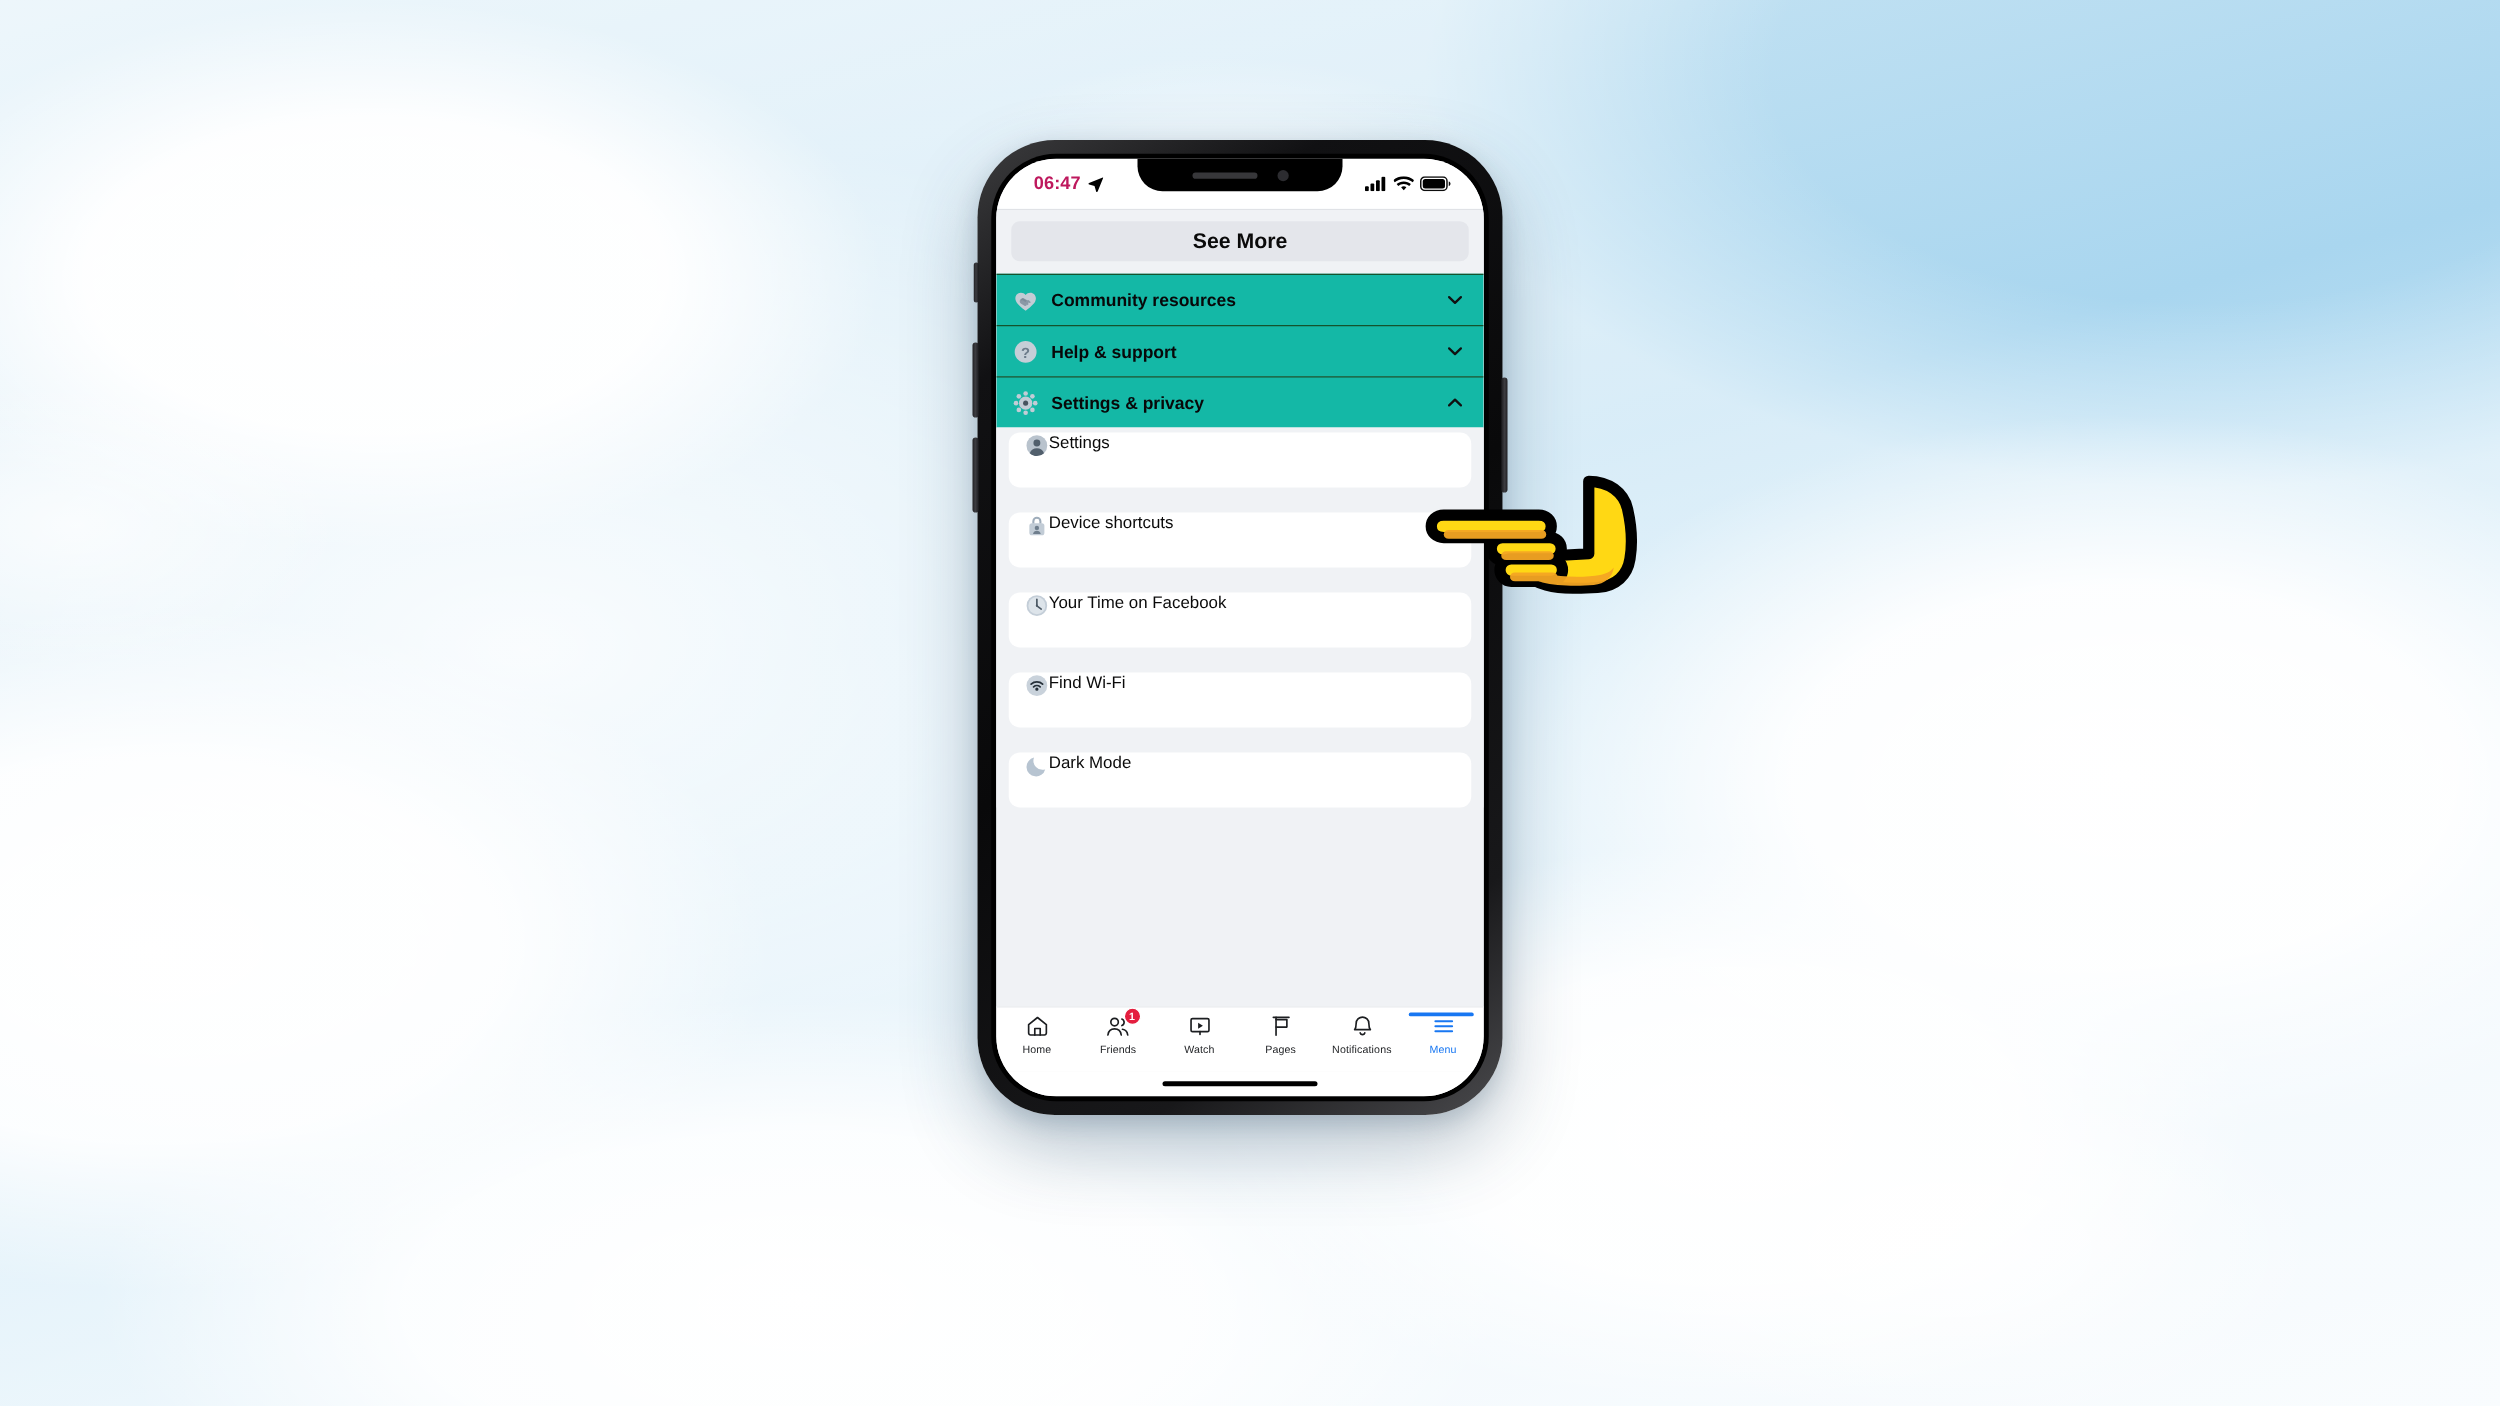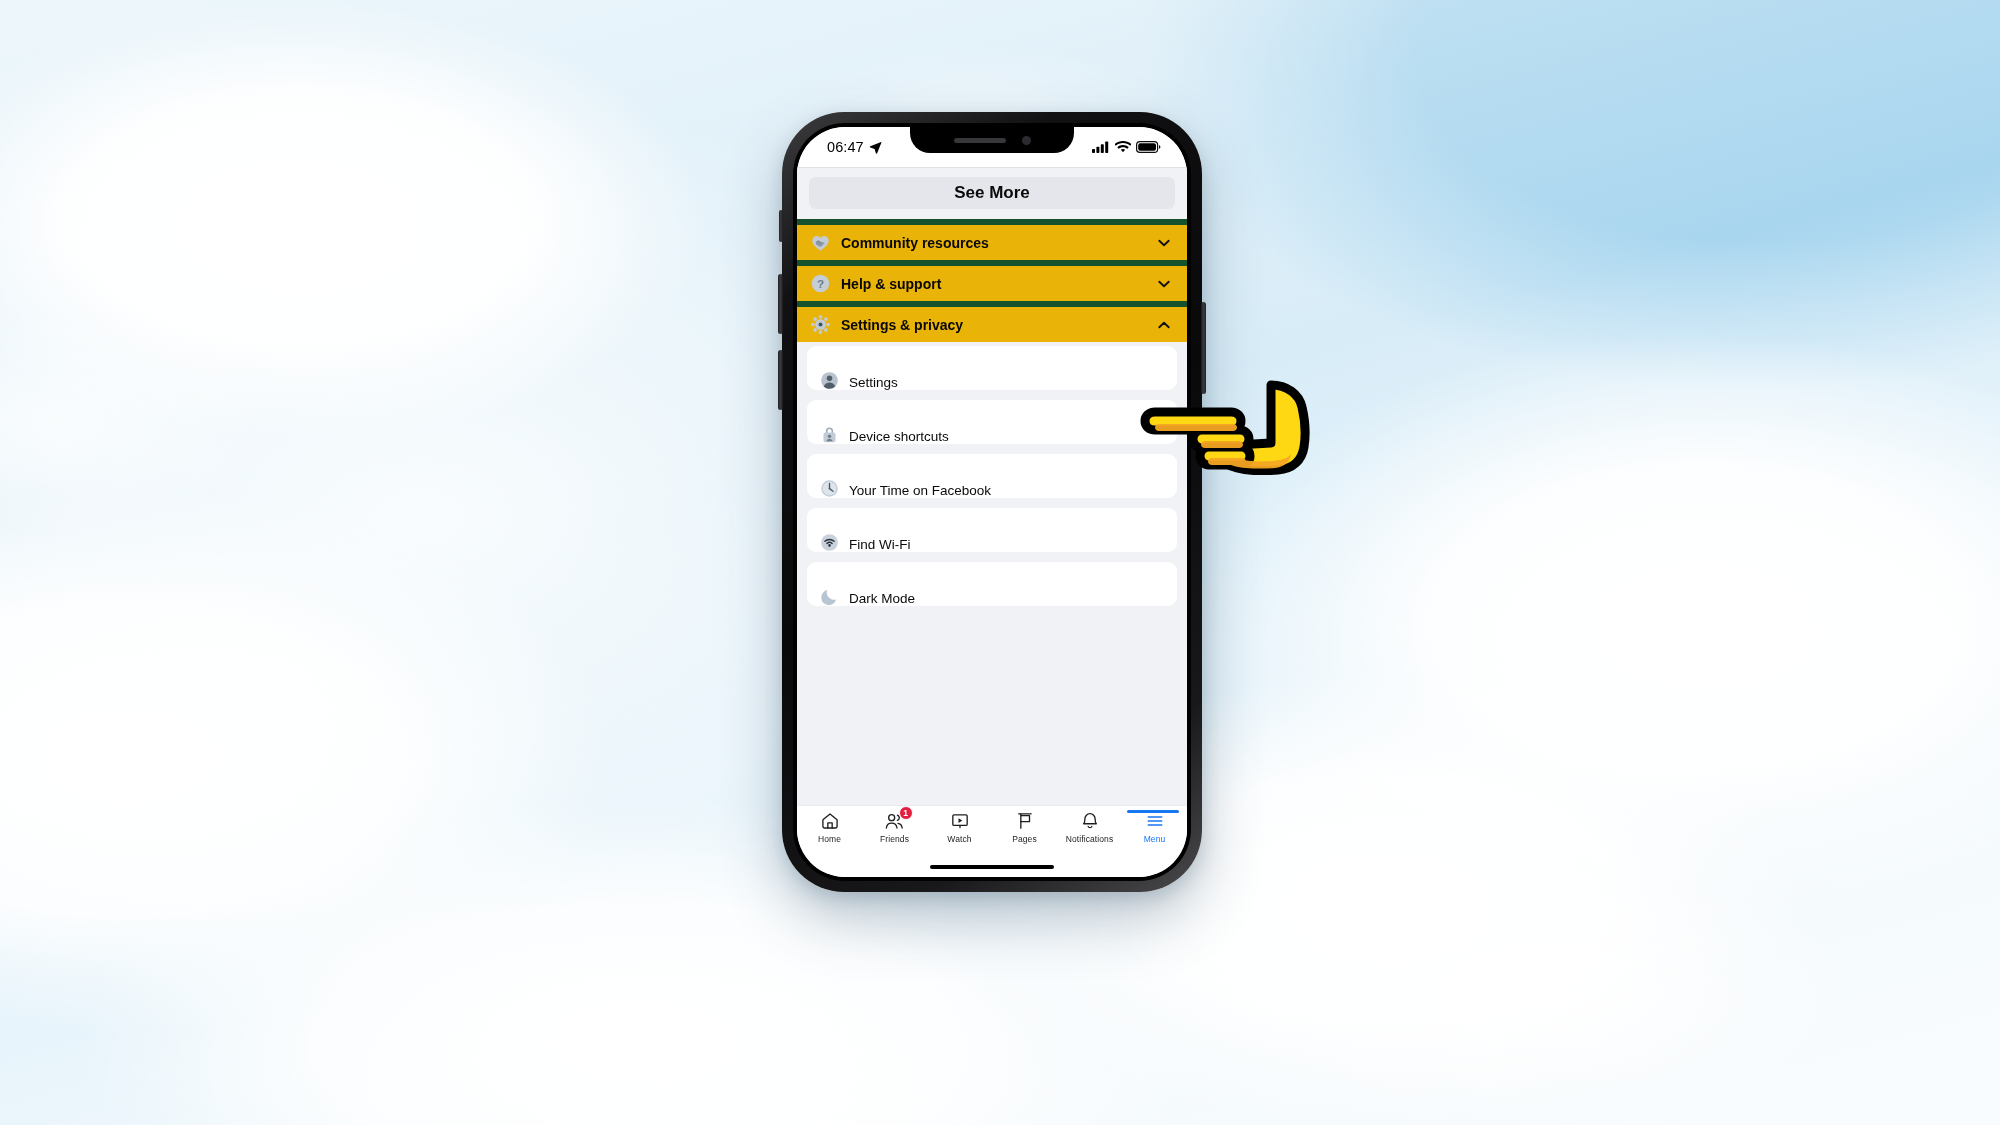--- a/index.html
+++ b/index.html
@@ -79,21 +79,21 @@
   .statusbar {
     position: relative;
     height: 40px;
     background: #ffffff;
     display: flex; align-items: center;
     padding: 0 26px 0 30px;
     flex: 0 0 auto;
     z-index: 3;
   }
   .sb-time {
-    font-size: 14.5px; font-weight: normal; color: #000000;
+    font-size: 14.5px; font-weight: bold; color: #be185d;
     letter-spacing: 0.1px;
     display: flex; align-items: center; gap: 5px;
   }
   .sb-right {
     margin-left: auto;
     display: flex; align-items: center; gap: 5px;
   }
   .notch {
     position: absolute;
     left: 50%; top: -4px; transform: translateX(-50%);
@@ -120,39 +120,38 @@
   .seemore {
     height: 32px;
     background: #e4e6eb;
     border-radius: 7px;
     display: flex; align-items: center; justify-content: center;
     font-size: 17px; font-weight: bold; color: #0a0a0a;
   }
 
   .group-row {
     height: 41px;
-    background: #eab308;
+    background: #14b8a6;
     display: flex; align-items: center;
     padding: 0 16px 0 12px;
-    border-top: 6px solid #14532d;
+    border-top: 1px solid #14532d;
     gap: 10px;
   }
   .group-row .gi { width: 22px; height: 22px; flex: 0 0 22px; display:flex; align-items:center; justify-content:center; }
   .group-row .glabel { font-size: 14px; font-weight: bold; color: #080809; flex: 1 1 auto; }
   .chev { width: 14px; height: 14px; flex: 0 0 14px; }
 
   .cards { padding: 4px 10px 0 10px; background: #f0f2f5; }
   .card {
     background: #ffffff;
     border-radius: 9px;
     height: 44px;
-    margin-bottom: 10px;
-    display: flex; align-items: flex-end;
+    margin-bottom: 20px;
+    display: flex; align-items: flex-start;
     padding: 0 14px 0 12px;
-    gap: 10px;
   }
   .card .ci { width: 20px; height: 20px; flex: 0 0 20px; display:flex; align-items:center; justify-content:center; }
   .card .clabel { font-size: 13.5px; color: #0a0a0a; }
 
   
   .tabbar {
     flex: 0 0 auto;
     background: #fff;
     border-top: 1px solid #e8eaed;
     height: 52px;

